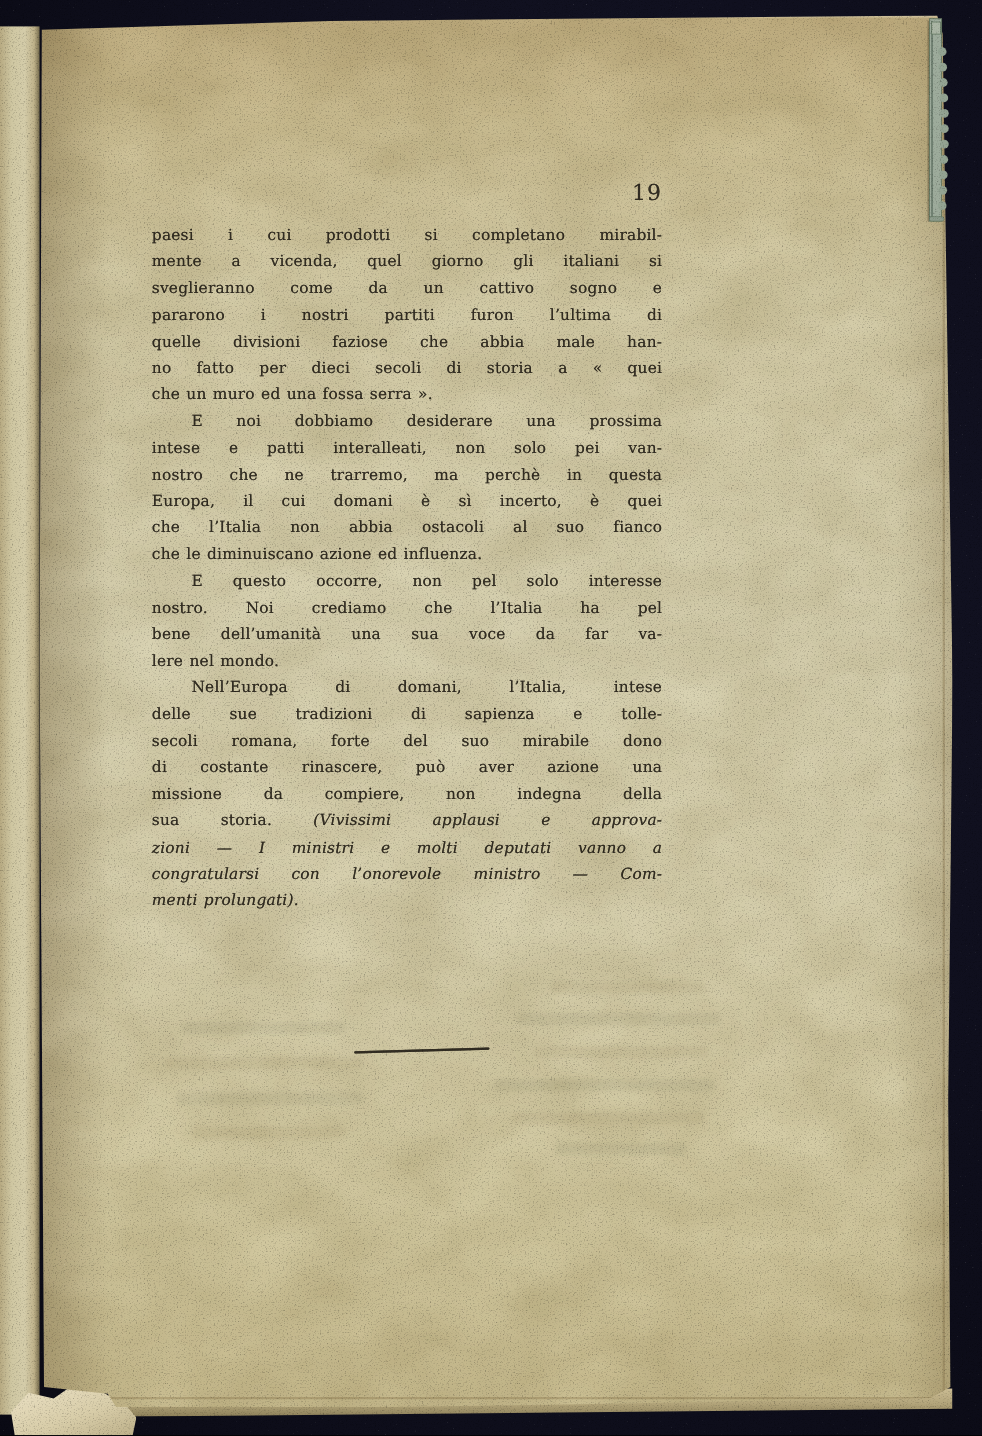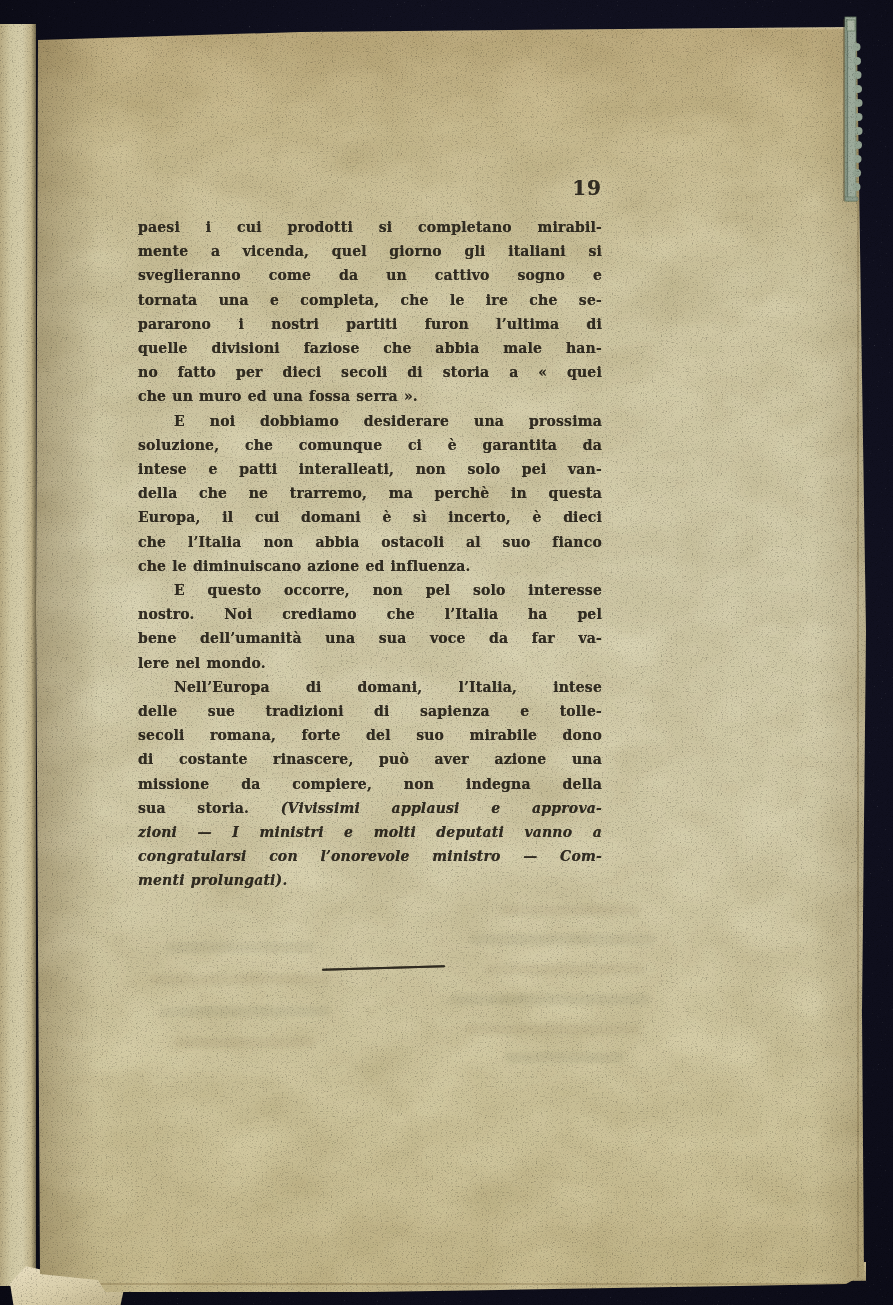--- a/index.html
+++ b/index.html
@@ -20,27 +20,26 @@
     background:linear-gradient(180deg,#ccbd94 0%,#b2a47a 55%,#8d8059 100%);
     clip-path:polygon(0% 35%,100% 0%,100% 72%,1% 100%);
   }
   .torn-corner{
     position:absolute;left:10px;top:1254px;width:114px;height:51px;
     background:linear-gradient(160deg,#eee4c8 0%,#d8cda9 60%,#bdb089 100%);
     clip-path:polygon(0% 58%,14% 24%,34% 34%,52% 6%,72% 22%,90% 42%,100% 68%,97% 100%,3% 100%);
   }
   
   .page{
-    position:absolute;left:34px;top:26px;width:832px;height:1266px;
+    position:absolute;left:34px;top:13px;width:832px;height:1266px;
     background:
       linear-gradient(90deg, rgba(115,96,58,0.38) 0px, rgba(115,96,58,0) 64px),
       linear-gradient(270deg, rgba(125,105,65,0.28) 0px, rgba(125,105,65,0) 52px),
       linear-gradient(180deg,#c2b083 0%,#ccbf94 8%,#d4cca8 20%,#d8d2b2 44%,#d7d0ae 66%,#d2c9a1 86%,#c8bc90 100%);
     clip-path:polygon(4px 14px,266px 6px,818px 1px,823px 18px,827px 286px,832px 606px,828px 986px,830px 1248px,812px 1258px,466px 1264px,74px 1270px,64px 1254px,6px 1248px,2px 586px);
-    font-weight:bold;
   }
   .edge-highlight{position:absolute;left:0;top:0;right:0;height:4px;
     background:linear-gradient(180deg,rgba(242,234,206,0.85),rgba(242,234,206,0));}
   .right-edge-line{position:absolute;right:7px;top:24px;bottom:14px;width:2px;
     background:rgba(135,115,75,0.38);filter:blur(0.6px);}
   .bottom-edge-line{position:absolute;left:60px;right:10px;bottom:7px;height:2px;
     background:rgba(135,115,75,0.35);filter:blur(0.6px);}
   
   .pagenum{
     position:absolute;left:104px;top:150px;width:464px;text-align:right;padding-right:2px;
@@ -90,32 +89,30 @@
     <div class="right-edge-line"></div>
     <div class="bottom-edge-line"></div>
 
     <div class="pagenum">19</div>
 
     <div class="text-block">
         <div class="para">
           <div class="line"><span>paesi i cui prodotti si completano mirabil-</span></div>
           <div class="line"><span>mente a vicenda, quel giorno gli italiani si</span></div>
           <div class="line"><span>sveglieranno come da un cattivo sogno e</span></div>
-          <div class="line"><span>tornata una e completa, che le ire che se-</span></div>
           <div class="line"><span>pararono i nostri partiti furon l’ultima di</span></div>
           <div class="line"><span>quelle divisioni faziose che abbia male han-</span></div>
           <div class="line"><span>no fatto per dieci secoli di storia a « quei</span></div>
           <div class="line endline"><span>che un muro ed una fossa serra ».</span></div>
         </div>
         <div class="para indent">
           <div class="line"><span>E noi dobbiamo desiderare una prossima</span></div>
-          <div class="line"><span>soluzione, che comunque ci è garantita da</span></div>
           <div class="line"><span>intese e patti interalleati, non solo pei van-</span></div>
-          <div class="line"><span>della che ne trarremo, ma perchè in questa</span></div>
-          <div class="line"><span>Europa, il cui domani è sì incerto, è dieci</span></div>
+          <div class="line"><span>nostro che ne trarremo, ma perchè in questa</span></div>
+          <div class="line"><span>Europa, il cui domani è sì incerto, è quei</span></div>
           <div class="line"><span>che l’Italia non abbia ostacoli al suo fianco</span></div>
           <div class="line endline"><span>che le diminuiscano azione ed influenza.</span></div>
         </div>
         <div class="para indent">
           <div class="line"><span>E questo occorre, non pel solo interesse</span></div>
           <div class="line"><span>nostro. Noi crediamo che l’Italia ha pel</span></div>
           <div class="line"><span>bene dell’umanità una sua voce da far va-</span></div>
           <div class="line endline"><span>lere nel mondo.</span></div>
         </div>
         <div class="para indent">

